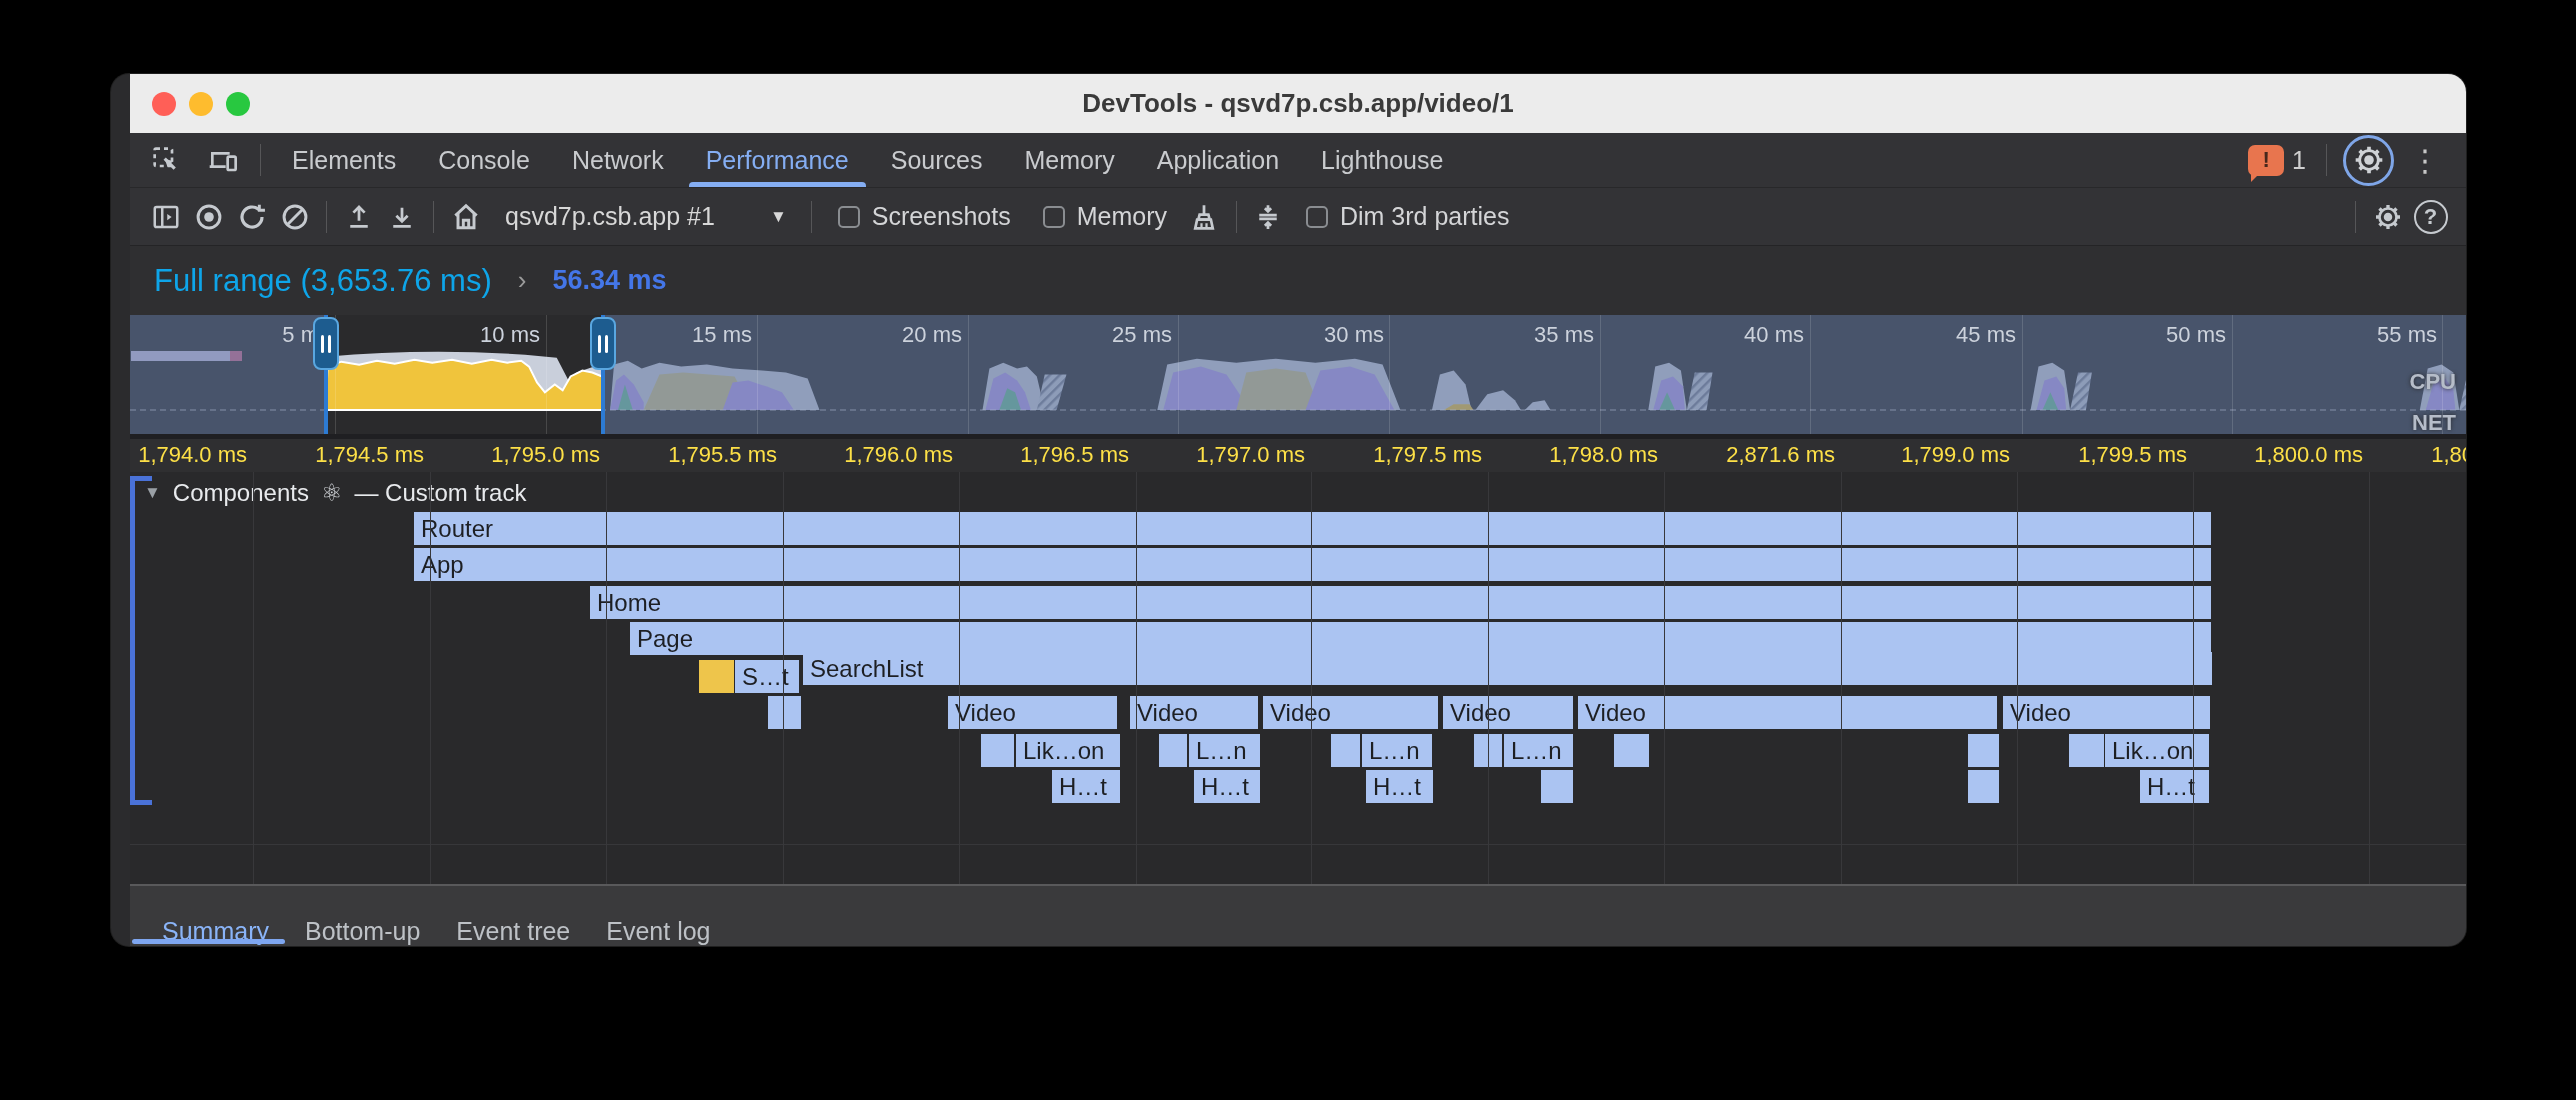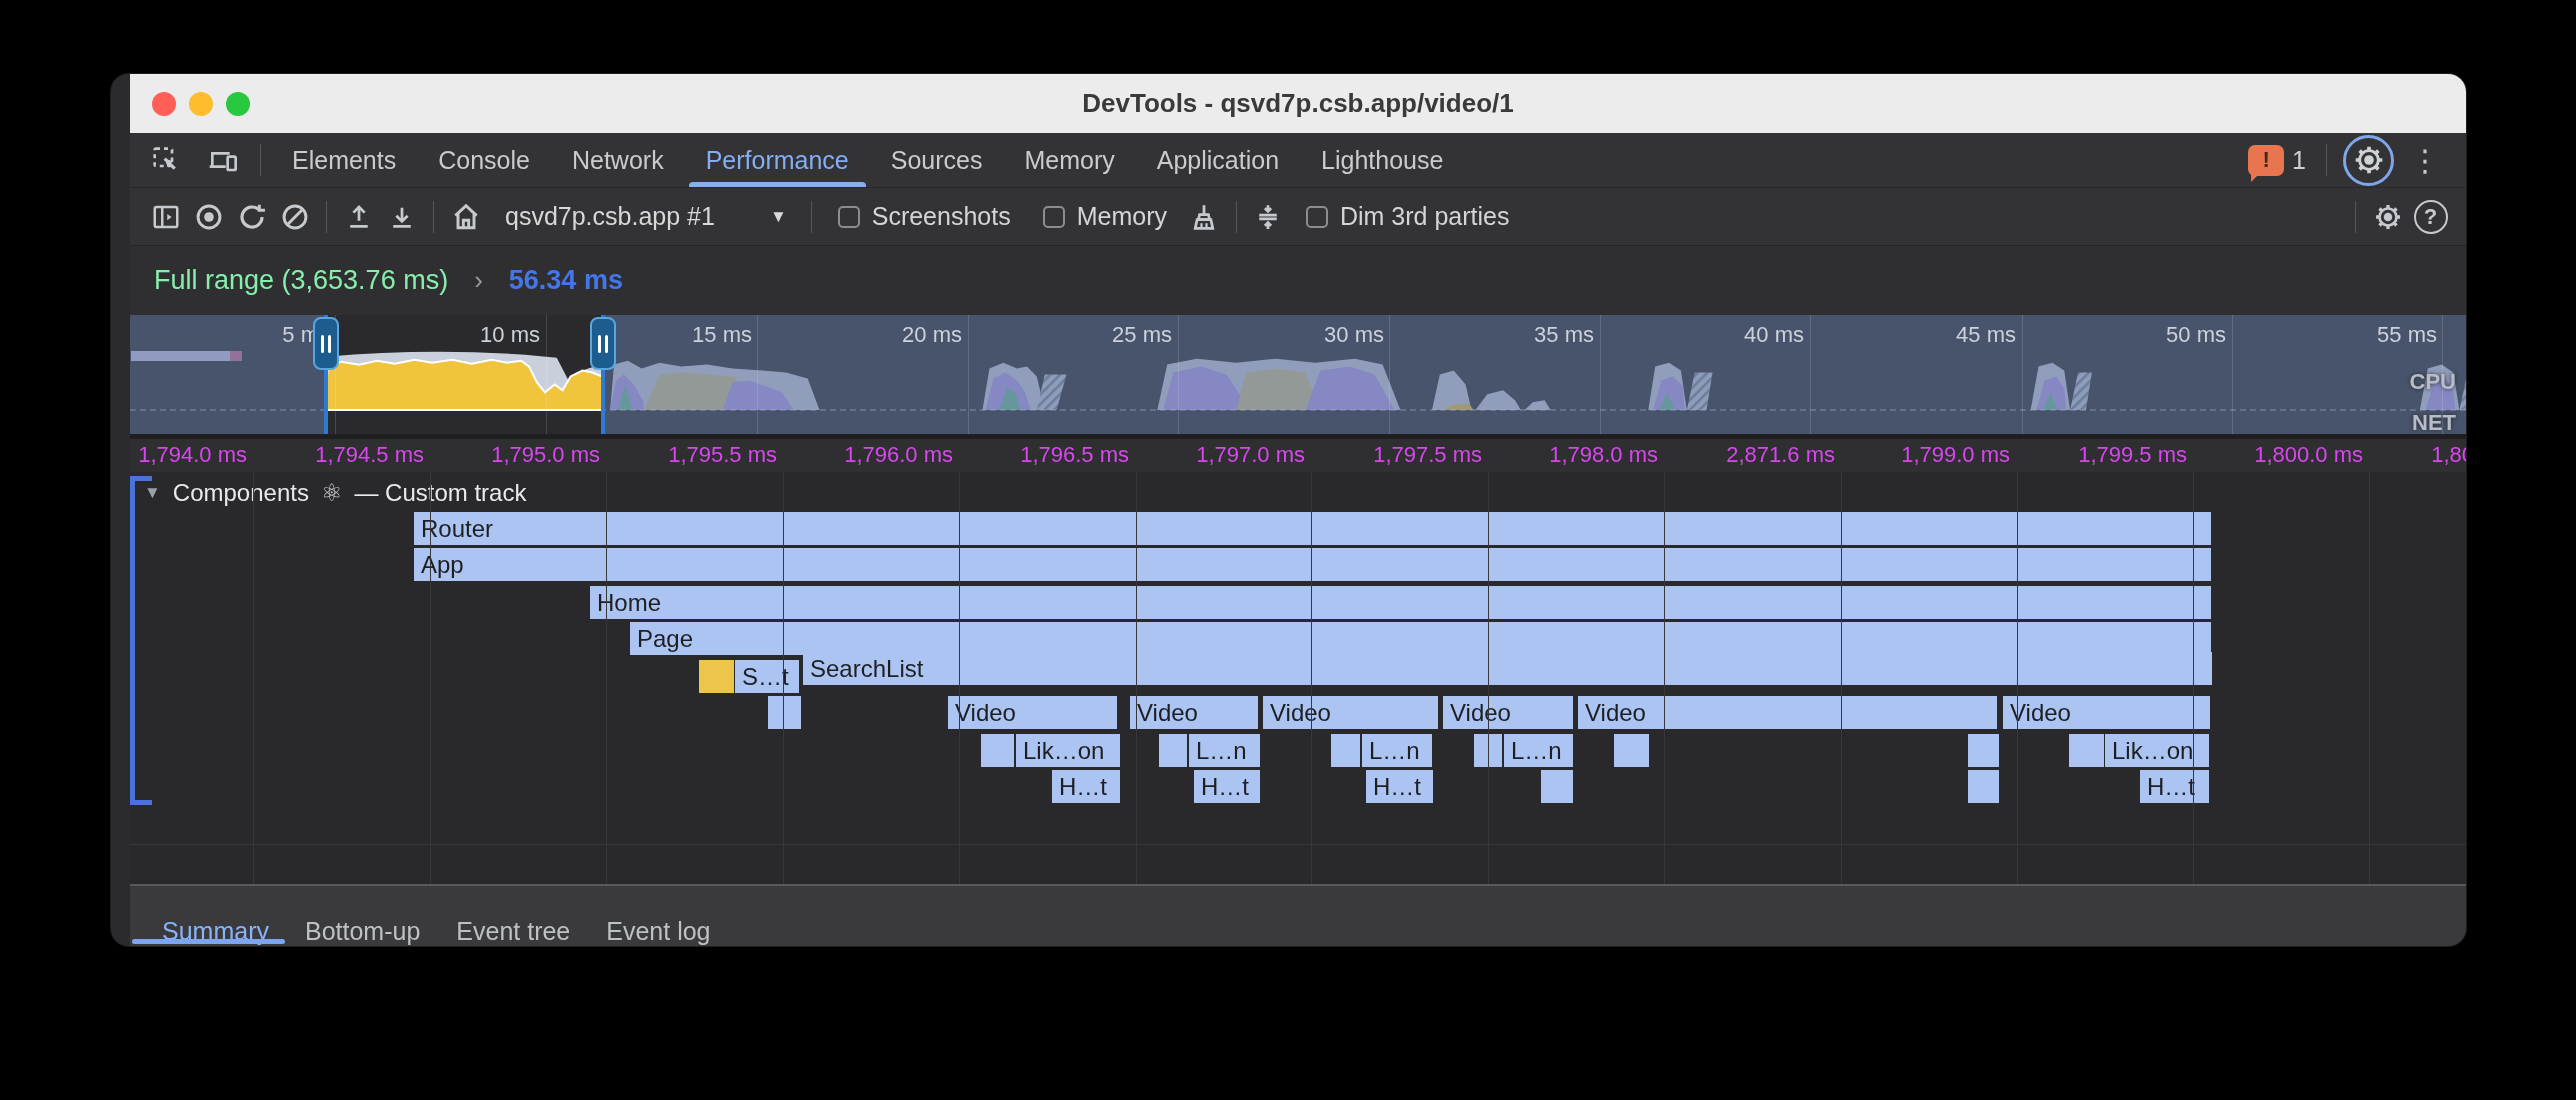--- a/index.html
+++ b/index.html
@@ -36,40 +36,40 @@
   .ddown{display:flex;align-items:center;gap:55px;padding:0 14px 0 18px;font-size:25px;color:#d8d8d8;}
   .caret{font-size:17px;color:#d8d8d8;}
   .chk{display:flex;align-items:center;gap:12px;margin:0 16px;}
   .box{width:22px;height:22px;border:2.5px solid #8a8d91;border-radius:5px;background:transparent;flex:none;}
   .chklabel{font-size:25px;color:#d4d5d7;white-space:nowrap;}
   .toolbar-right{margin-left:auto;display:flex;align-items:center;}
   .qcirc{width:34px;height:34px;border:2.5px solid #c6cacf;border-radius:50%;color:#c6cacf;
     display:flex;align-items:center;justify-content:center;font-size:22px;font-weight:bold;}
   
   .crumb{height:69px;background:#2f2f31;flex:none;display:flex;align-items:center;padding:0 24px;gap:26px;}
-  .crumb .full{font-size:27px;color:#86efac;}
+  .crumb .full{font-size:31px;color:#0ea5e9;}
   .crumb .sep{font-size:26px;color:#9a9a9a;}
   .crumb .sel{font-size:27px;font-weight:bold;color:#4476e8;}
   
   .minimap{height:119px;background:#2a2a2c;flex:none;position:relative;overflow:hidden;}
   .mini-tickline{position:absolute;top:0;bottom:0;width:1px;background:rgba(255,255,255,.14);}
   .mini-ticklabel{position:absolute;top:7px;width:99px;text-align:right;font-size:22px;color:#ccd2dc;}
   .netbar{position:absolute;left:1px;top:36px;width:111px;height:10px;background:#cdc5e6;}
   .netbar-tip{position:absolute;left:100px;top:36px;width:12px;height:10px;background:#d26b8e;}
   .dashline{position:absolute;left:0;right:0;top:94px;border-top:2px dashed rgba(255,255,255,.32);}
   .dim{position:absolute;top:0;bottom:0;background:rgba(96,118,160,.55);}
   .lane-label{position:absolute;right:10px;font-size:22px;font-weight:bold;color:#b6bdc9;text-shadow:0 0 4px #2a2a2c;}
   .handle-line{position:absolute;top:0;bottom:0;width:4px;background:#2d7bd3;}
   .handle-cap{position:absolute;top:2px;width:26px;height:53px;border-radius:8px;background:#1d5c8f;border:2px solid #5aa7e0;
     display:flex;align-items:center;justify-content:center;gap:4px;}
   .grip{width:3px;height:18px;background:#fff;border-radius:2px;}
   .mdivider{height:5px;background:#1f1f22;flex:none;}
   
   .mruler{height:33px;background:#2f2f31;flex:none;position:relative;overflow:hidden;}
-  .mruler .rlabel{position:absolute;top:3px;width:142px;text-align:right;font-size:22px;color:#d946ef;white-space:nowrap;}
+  .mruler .rlabel{position:absolute;top:3px;width:142px;text-align:right;font-size:22px;color:#fde047;white-space:nowrap;}
   
   .flame{flex:1;background:#29292b;position:relative;overflow:hidden;}
   .gridline{position:absolute;top:0;bottom:0;width:1px;background:#38383b;}
   .hline{position:absolute;left:0;right:0;top:372px;height:1px;background:#37373a;}
   .track-header{position:absolute;left:14px;top:7px;display:flex;align-items:center;gap:12px;font-size:24px;color:#e8eaed;white-space:nowrap;}
   .tri{font-size:17px;color:#9aa0a6;}
   .bracket{position:absolute;left:0;top:4px;height:329px;width:22px;border-left:5px solid #4a72d8;}
   .bracket::before,.bracket::after{content:"";position:absolute;left:0;width:17px;height:5px;background:#4a72d8;}
   .bracket::before{top:0;}.bracket::after{bottom:0;}
   .bar{position:absolute;height:33px;background:var(--bar,#abc4f2);color:#1d1f23;font-size:24px;

